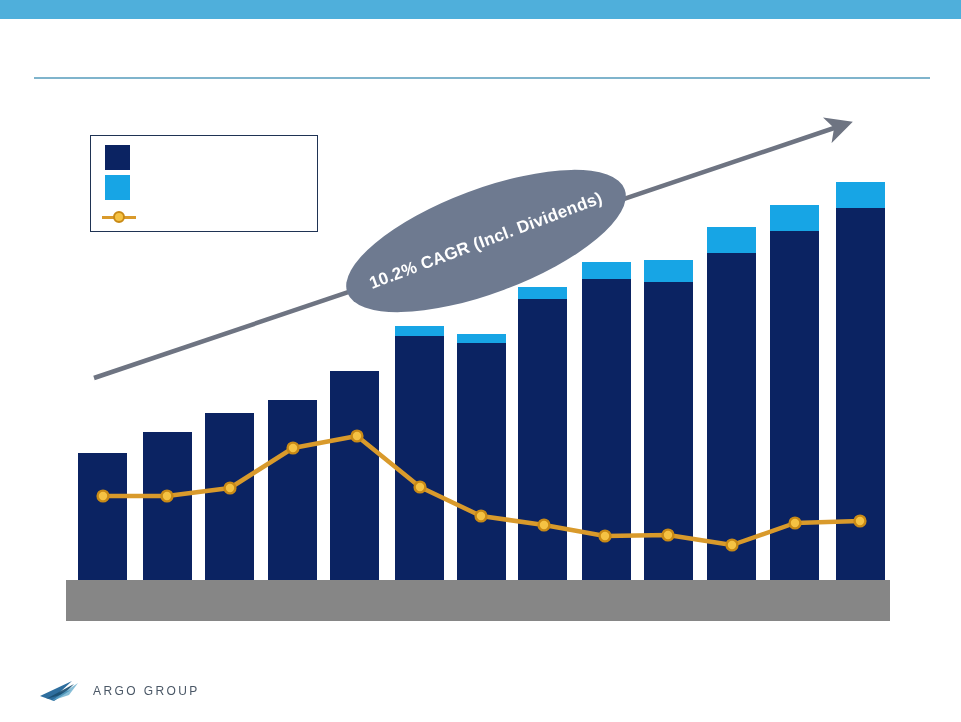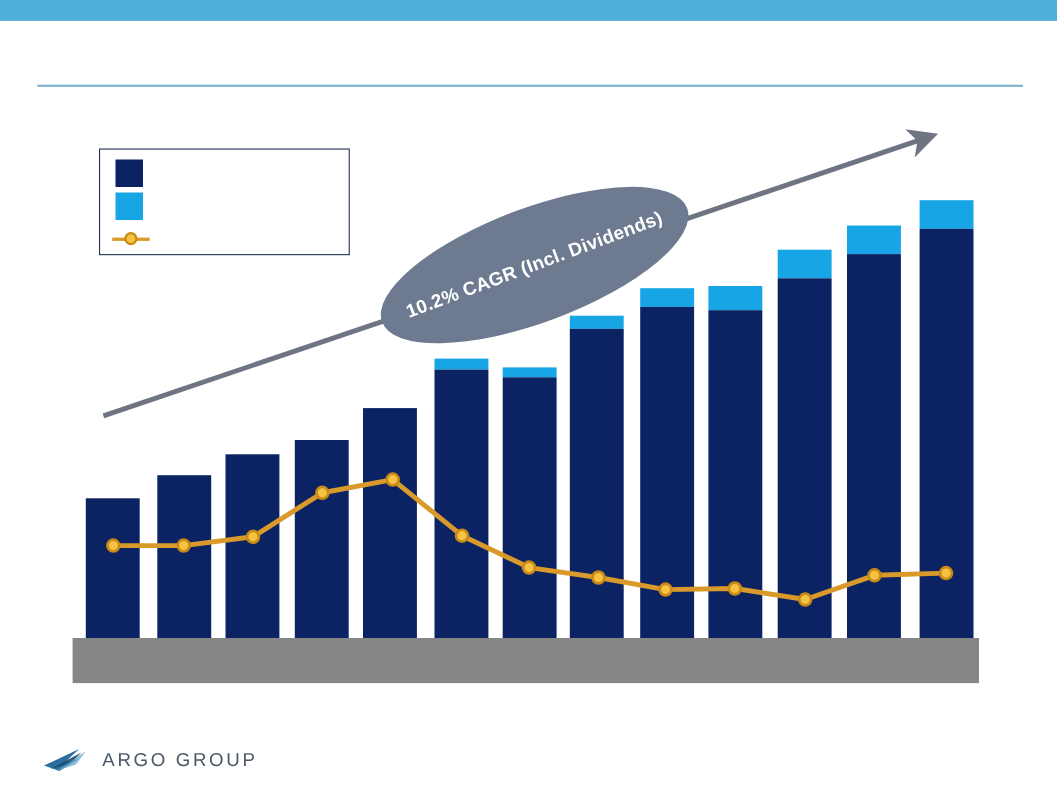--- a/index.html
+++ b/index.html
@@ -186,21 +186,21 @@
   #logo {
     position: absolute;
     left: 38px;
     top: 14px;
     height: 34px;
     display: flex;
     align-items: center;
   }
   #logo-text {
     margin-left: 9px;
-    font-size: 17px;
+    font-size: 12px;
     letter-spacing: 2.4px;
     color: #4A5766;
     font-weight: normal;
   }
 </style>
 </head>
 <body>
 
 <div id="slide">
 

